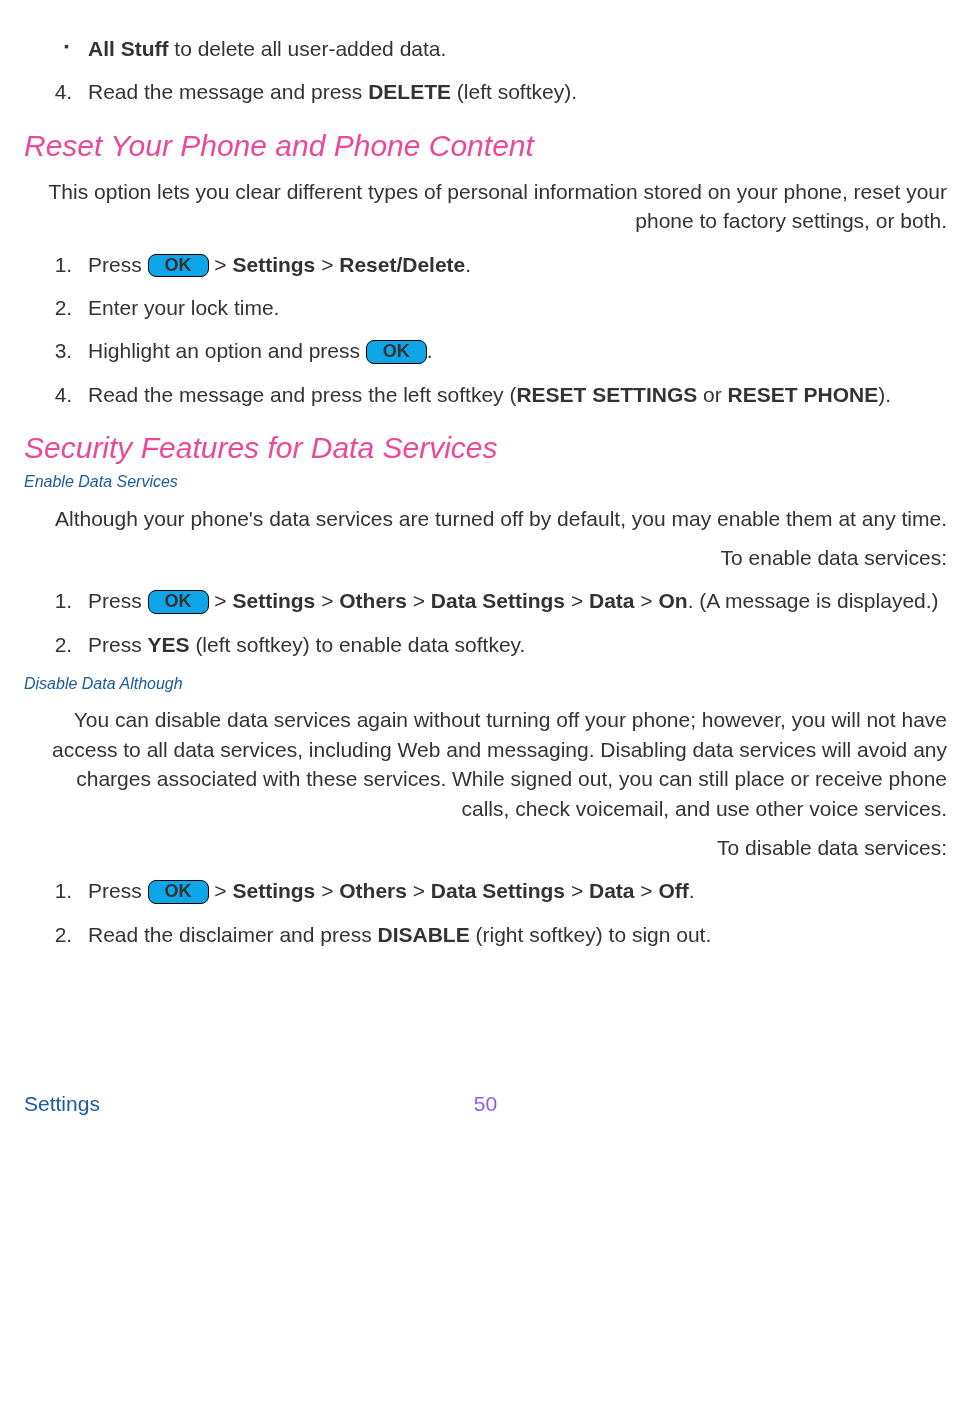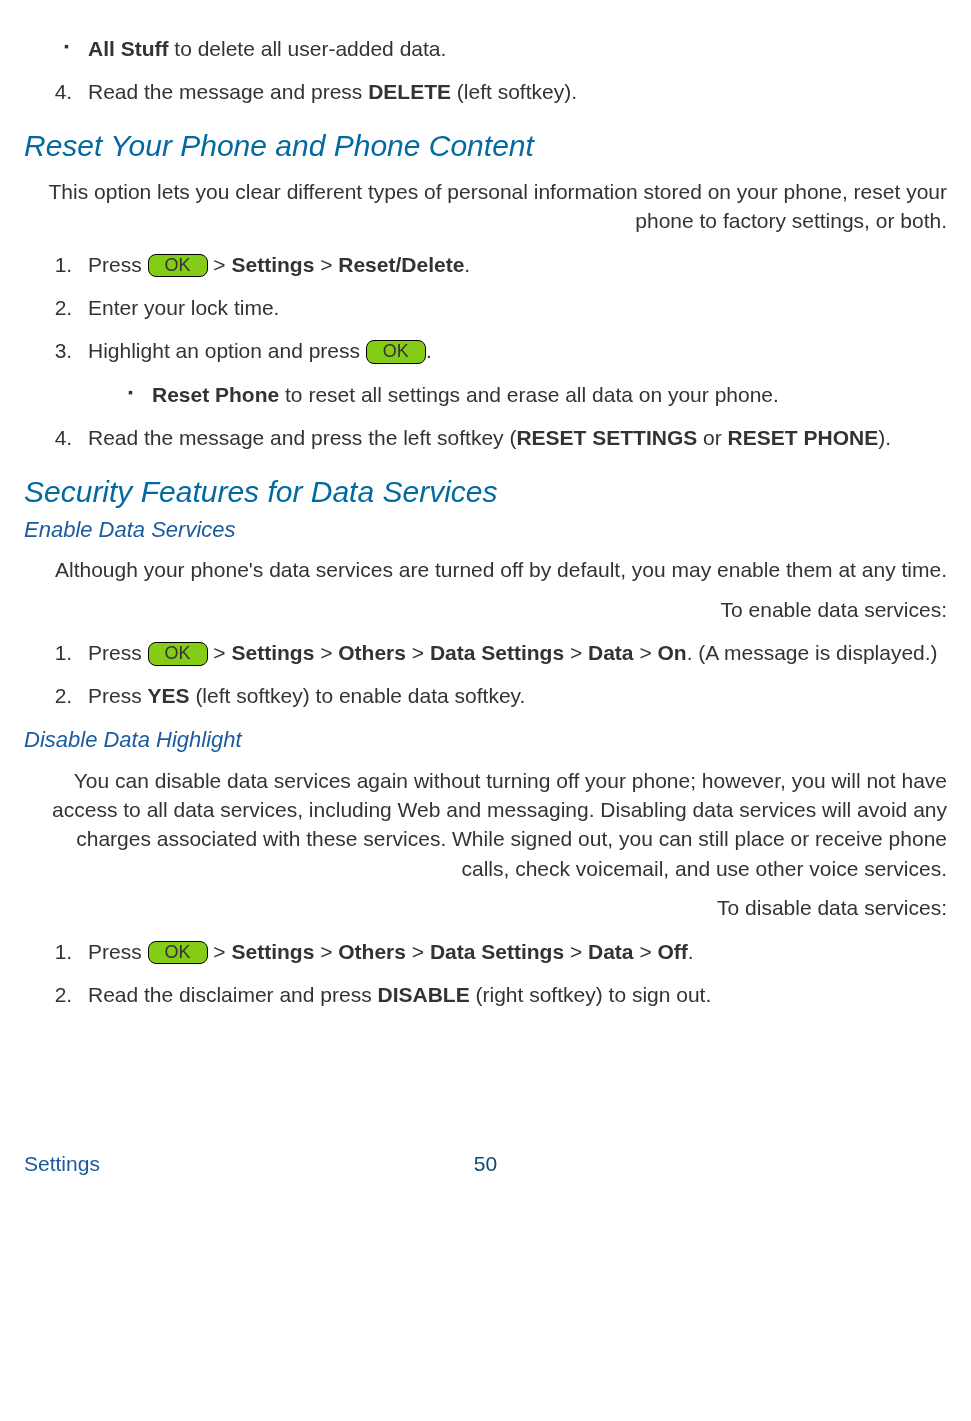--- a/index.html
+++ b/index.html
@@ -6,31 +6,31 @@
       font-family: Arial, Helvetica, sans-serif;
       font-size: 21px;
       line-height: 1.4;
       color: #333;
       margin: 0;
       padding: 20px 24px 20px 24px;
       width: 971px;
       box-sizing: border-box;
     }
     h2 {
-      color: #0369a1;
+      color: #ec4899;
       font-style: italic;
       font-weight: normal;
       font-size: 30px;
       margin: 18px 0 4px 0;
     }
     h3 {
       color: #1a5a9e;
       font-style: italic;
       font-weight: normal;
-      font-size: 22px;
+      font-size: 16px;
       margin: 14px 0 10px 0;
     }
     p {
       margin: 10px 0;
       text-align: right;
     }
     ol {
       margin: 3px 0;
       padding-left: 54px;
     }
@@ -54,40 +54,40 @@
       left: -2px;
       top: 3px;
       font-size: 14px;
       color: #333;
     }
     .ok-btn {
       display: inline-block;
       border: 1.5px solid #000;
       border-radius: 8px;
       padding: 0px 16px 0px 16px;
-      font-weight: normal;
+      font-weight: bold;
       font-size: 18px;
       vertical-align: 1px;
       line-height: 1.2;
-      background: #84cc16;
+      background: #0ea5e9;
     }
     b {
       font-weight: bold;
     }
     .footer {
       position: relative;
       margin-top: 140px;
       color: #1a5a9e;
       font-size: 21px;
     }
     .footer .page-num {
       position: absolute;
       left: 50%;
       transform: translateX(-50%);
-      color: #0c4a6e;
+      color: #8b5cf6;
     }
     .footer .section {
       color: #1a5a9e;
     }
   </style>
 </head>
 <body>
 
 <ul class="bullets">
   <li>
@@ -105,23 +105,20 @@
 <p>This option lets you clear different types of personal information stored on your phone, reset your phone to factory settings, or both.</p>
 
 <ol>
   <li>
     <span>Press </span><span class="ok-btn">OK</span><span> &gt; </span><b>Settings</b><span> &gt; </span><b>Reset/Delete</b><span>.</span>
   </li>
   <li>Enter your lock time.</li>
   <li>
     <span>Highlight an option and press </span><span class="ok-btn">OK</span><span>.</span>
     <ul class="bullets">
-      <li>
-        <b>Reset Phone</b><span> to reset all settings and erase all data on your phone.</span>
-      </li>
     </ul>
   </li>
   <li>
     <span>Read the message and press the left softkey (</span><b>RESET SETTINGS</b><span> or </span><b>RESET PHONE</b><span>).</span>
   </li>
 </ol>
 
 <h2 style="margin-bottom:0">Security Features for Data Services</h2>
 <h3 style="margin-top:2px">Enable Data Services</h3>
 
@@ -130,21 +127,21 @@
 
 <ol>
   <li>
     <span>Press </span><span class="ok-btn">OK</span><span> &gt; </span><b>Settings</b><span> &gt; </span><b>Others</b><span> &gt; </span><b>Data Settings</b><span> &gt; </span><b>Data</b><span> &gt; </span><b>On</b><span>. (A message is displayed.)</span>
   </li>
   <li>
     <span>Press </span><b>YES</b><span> (left softkey) to enable data softkey.</span>
   </li>
 </ol>
 
-<h3>Disable Data Highlight</h3>
+<h3>Disable Data Although</h3>
 
 <p>You can disable data services again without turning off your phone; however, you will not have access to all data services, including Web and messaging. Disabling data services will avoid any charges associated with these services. While signed out, you can still place or receive phone calls, check voicemail, and use other voice services.</p>
 <p>To disable data services:</p>
 
 <ol>
   <li>
     <span>Press </span><span class="ok-btn">OK</span><span> &gt; </span><b>Settings</b><span> &gt; </span><b>Others</b><span> &gt; </span><b>Data Settings</b><span> &gt; </span><b>Data</b><span> &gt; </span><b>Off</b><span>.</span>
   </li>
   <li>
     <span>Read the disclaimer and press </span><b>DISABLE</b><span> (right softkey) to sign out.</span>

